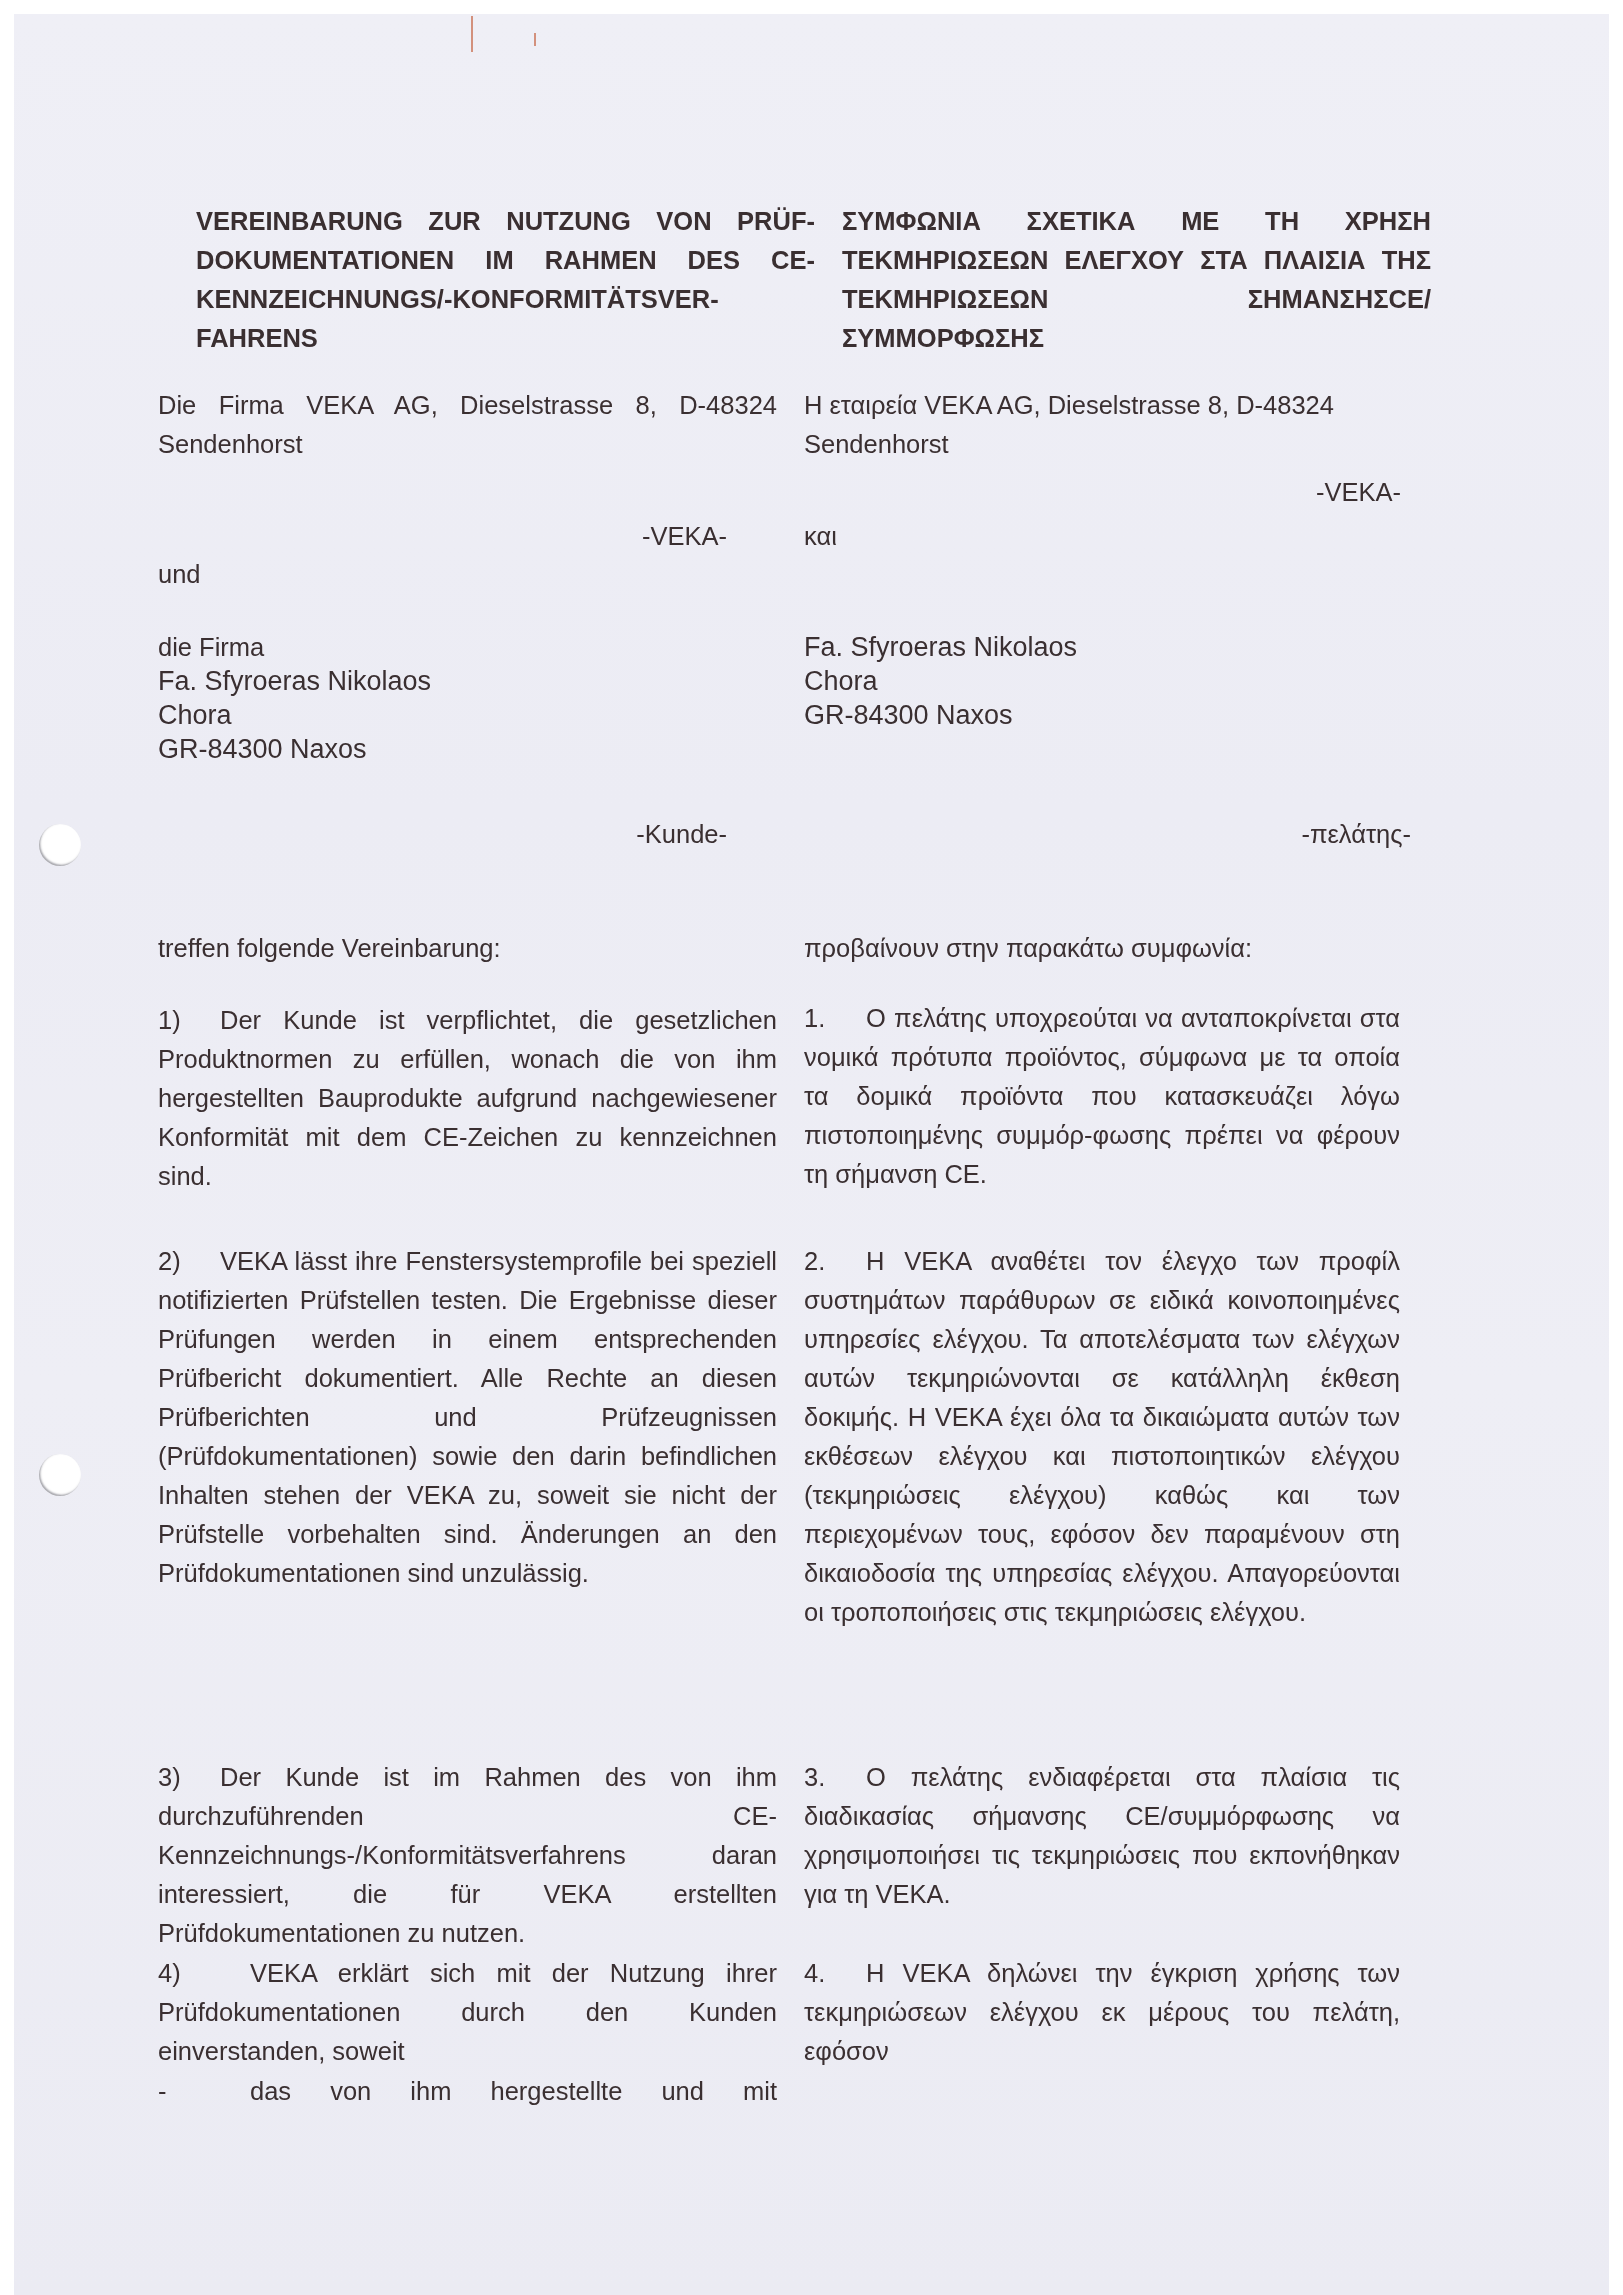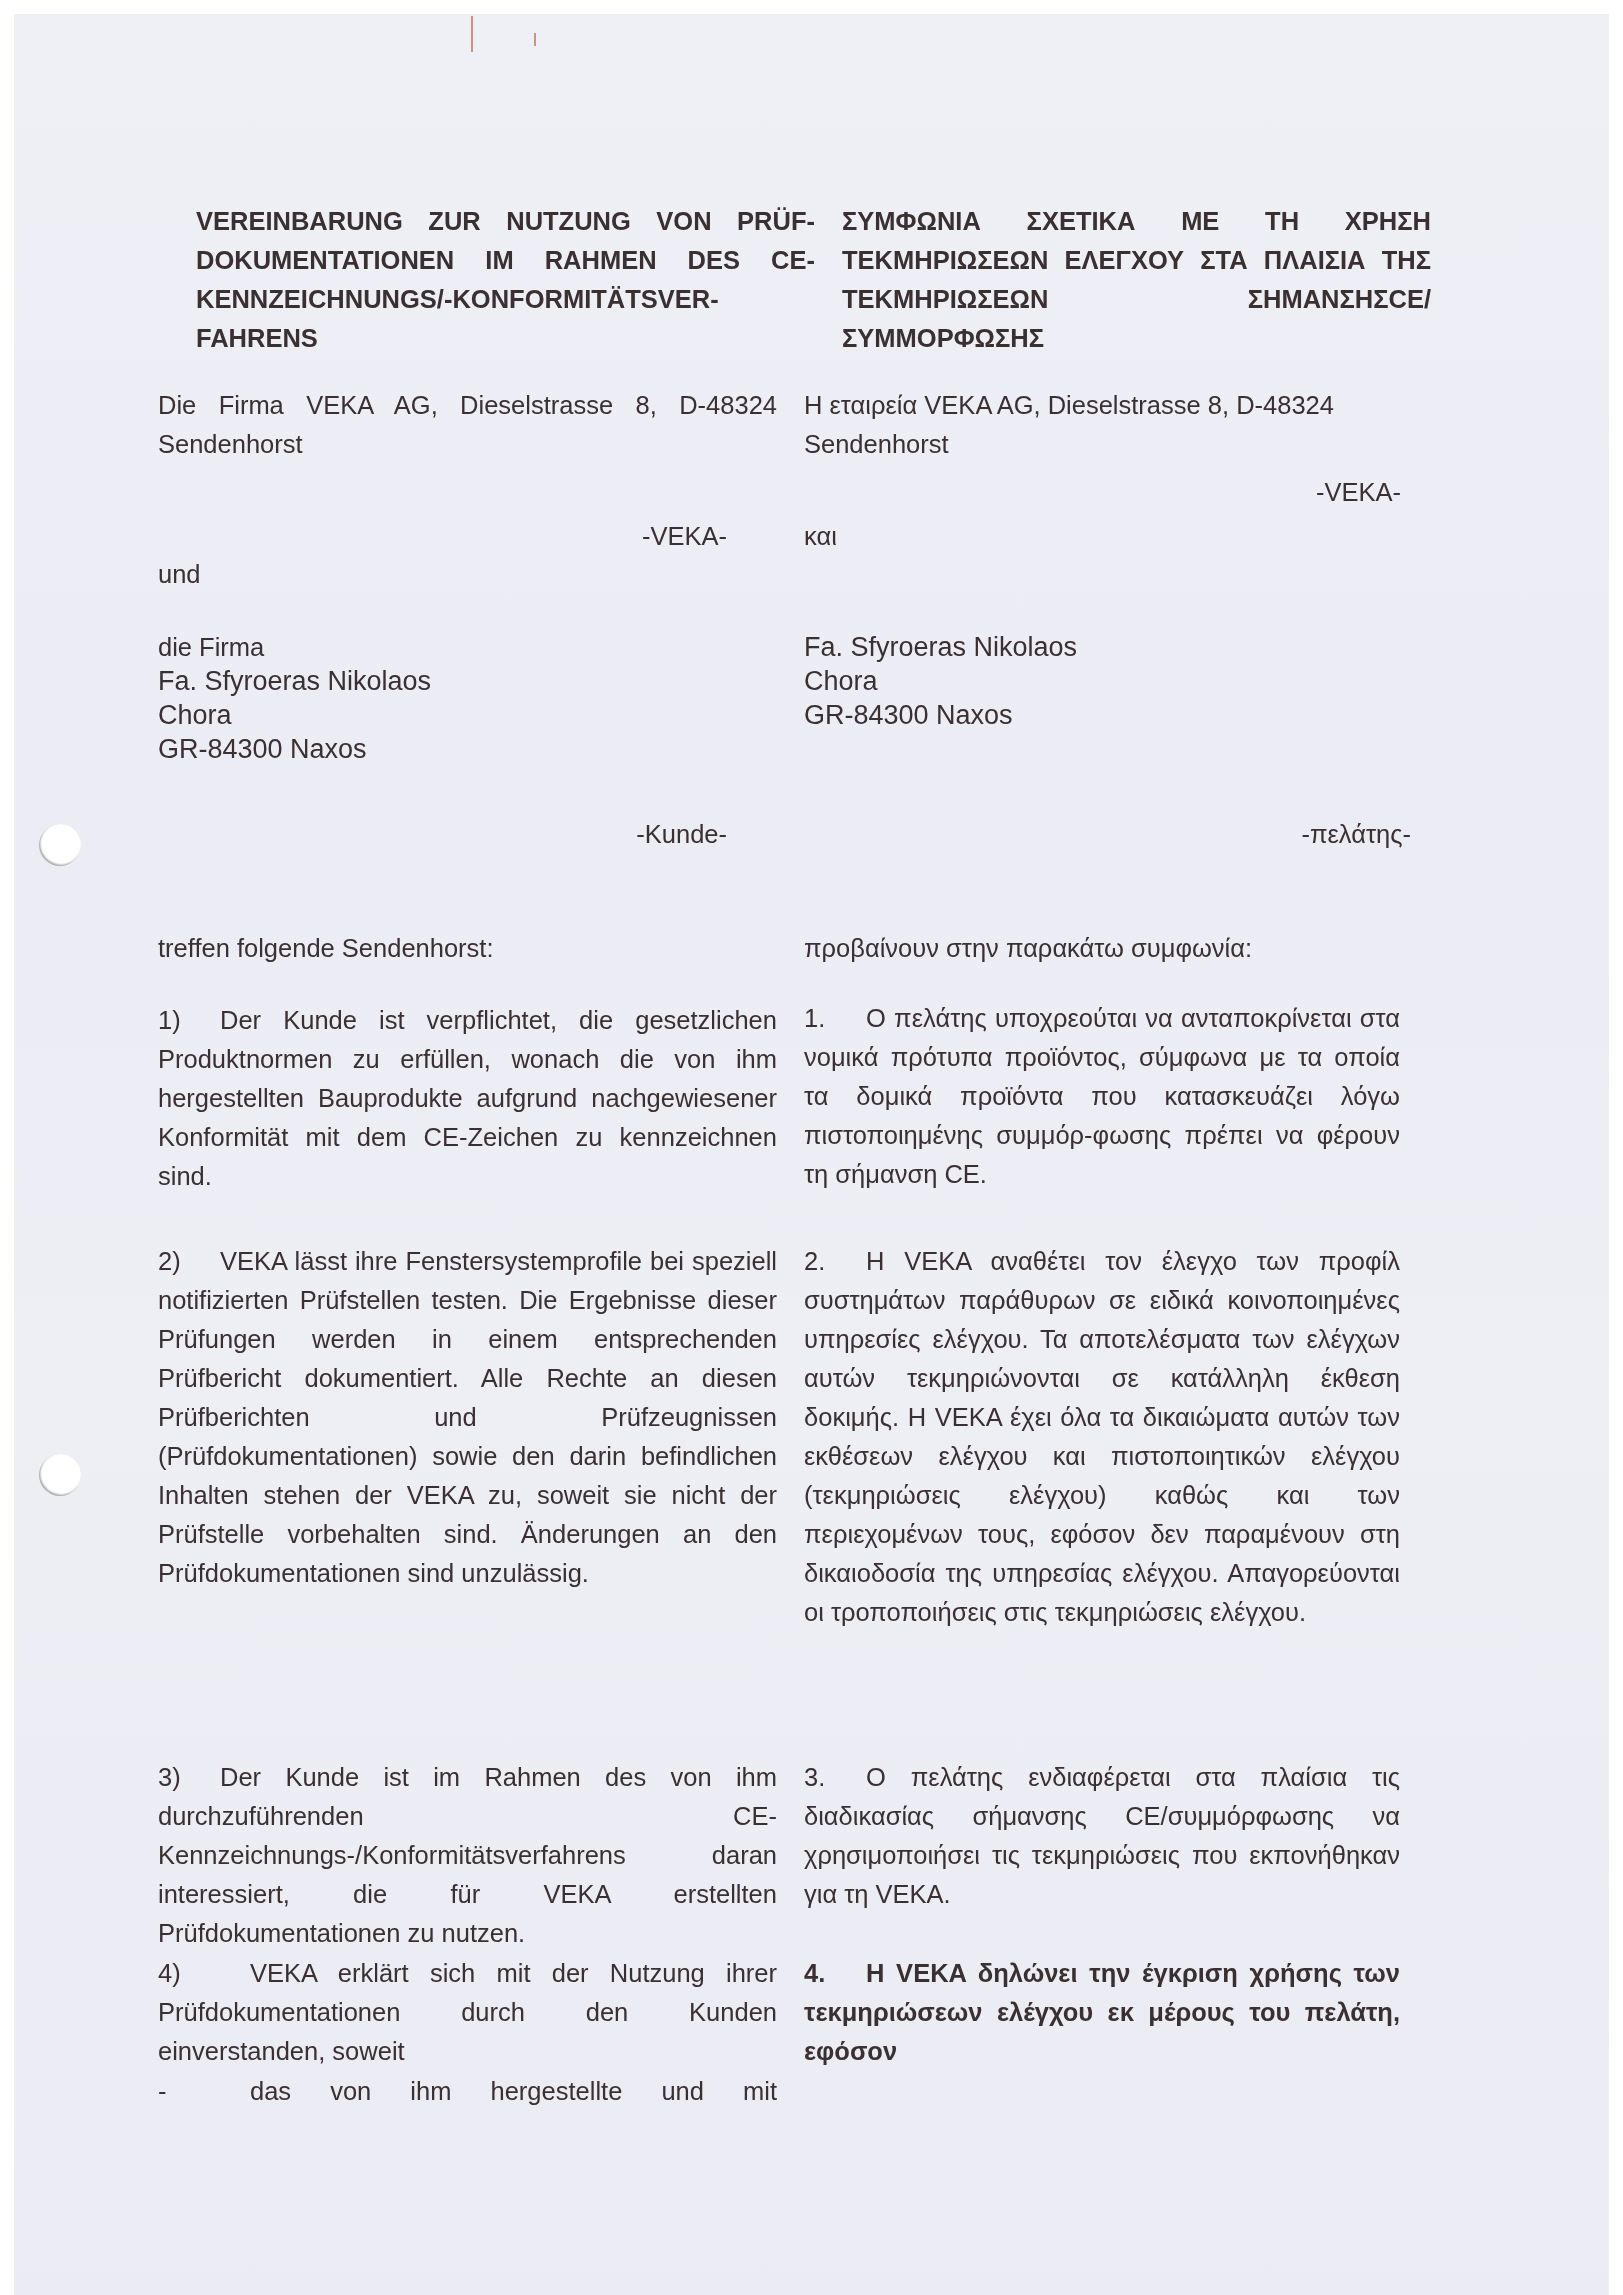--- a/index.html
+++ b/index.html
@@ -56,21 +56,21 @@
   <div class="blk" style="top:555px;">und</div>
 
   <div class="blk addr" style="top:630px;">
     <div style="font-size:25.5px;">die Firma</div>
     <div>Fa. Sfyroeras Nikolaos</div>
     <div>Chora</div>
     <div>GR-84300 Naxos</div>
   </div>
   <div class="blk right" style="top:815px; width:569px;">-Kunde-</div>
 
-  <div class="blk" style="top:929px;">treffen folgende Sendenhorst:</div>
+  <div class="blk" style="top:929px;">treffen folgende Vereinbarung:</div>
 
   <div class="blk just" style="top:1001px;">
     <span class="item-num">1)</span><span>Der Kunde ist verpflichtet, die gesetzlichen Produktnormen zu erfüllen, wonach die von ihm hergestellten Bauprodukte aufgrund nachgewiesener Konformität mit dem CE-Zeichen zu kennzeichnen sind.</span>
   </div>
   <div class="blk just" style="top:1242px;">
     <span class="item-num">2)</span><span>VEKA lässt ihre Fenstersystemprofile bei speziell notifizierten Prüfstellen testen. Die Ergebnisse dieser Prüfungen werden in einem entsprechenden Prüfbericht dokumentiert. Alle Rechte an diesen Prüfberichten und Prüfzeugnissen (Prüfdokumentationen) sowie den darin befindlichen Inhalten stehen der VEKA zu, soweit sie nicht der Prüfstelle vorbehalten sind. Änderungen an den Prüfdokumentationen sind unzulässig.</span>
   </div>
   <div class="blk just" style="top:1758px;">
     <span class="item-num">3)</span><span>Der Kunde ist im Rahmen des von ihm durchzuführenden CE-Kennzeichnungs-/Konformitätsverfahrens daran interessiert, die für VEKA erstellten Prüfdokumentationen zu nutzen.</span>
   </div>
@@ -108,17 +108,17 @@
 
   <div class="blk just" style="top:999px; width:596px;">
     <span class="item-num">1.</span><span>Ο πελάτης υποχρεούται να ανταποκρίνεται στα νομικά πρότυπα προϊόντος, σύμφωνα με τα οποία τα δομικά προϊόντα που κατασκευάζει λόγω πιστοποιημένης συμμόρ-φωσης πρέπει να φέρουν τη σήμανση CE.</span>
   </div>
   <div class="blk just" style="top:1242px; width:596px;">
     <span class="item-num">2.</span><span>Η VEKA αναθέτει τον έλεγχο των προφίλ συστημάτων παράθυρων σε ειδικά κοινοποιημένες υπηρεσίες ελέγχου. Τα αποτελέσματα των ελέγχων αυτών τεκμηριώνονται σε κατάλληλη έκθεση δοκιμής. Η VEKA έχει όλα τα δικαιώματα αυτών των εκθέσεων ελέγχου και πιστοποιητικών ελέγχου (τεκμηριώσεις ελέγχου) καθώς και των περιεχομένων τους, εφόσον δεν παραμένουν στη δικαιοδοσία της υπηρεσίας ελέγχου. Απαγορεύονται οι τροποποιήσεις στις τεκμηριώσεις ελέγχου.</span>
   </div>
   <div class="blk just" style="top:1758px; width:596px;">
     <span class="item-num">3.</span><span>Ο πελάτης ενδιαφέρεται στα πλαίσια τις διαδικασίας σήμανσης CE/συμμόρφωσης να χρησιμοποιήσει τις τεκμηριώσεις που εκπονήθηκαν για τη VEKA.</span>
   </div>
-  <div class="blk just" style="top:1954px; width:596px;font-weight:bold;">
+  <div class="blk just" style="top:1954px; width:596px;">
     <span class="item-num">4.</span><span>Η VEKA δηλώνει την έγκριση χρήσης των τεκμηριώσεων ελέγχου εκ μέρους του πελάτη, εφόσον</span>
   </div>
 </div>
 
 
 </body></html>

